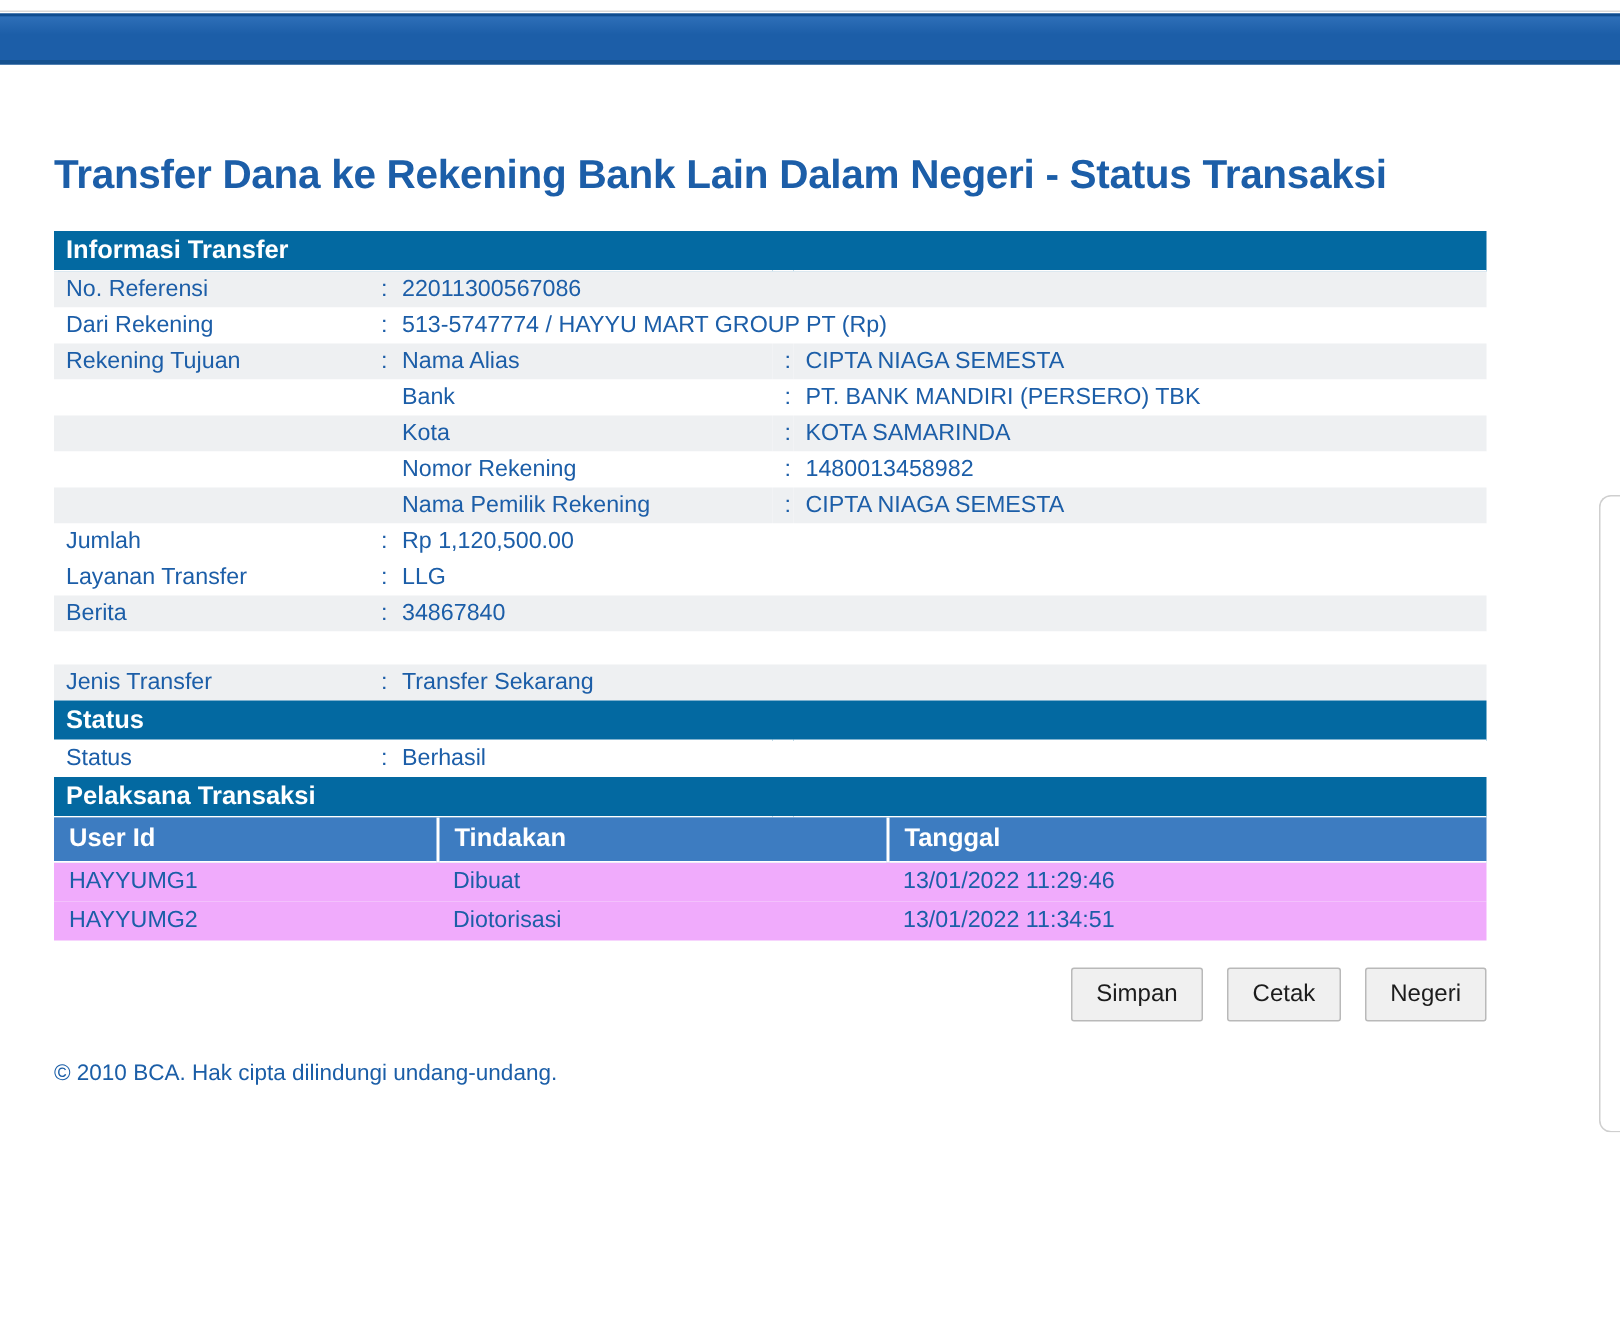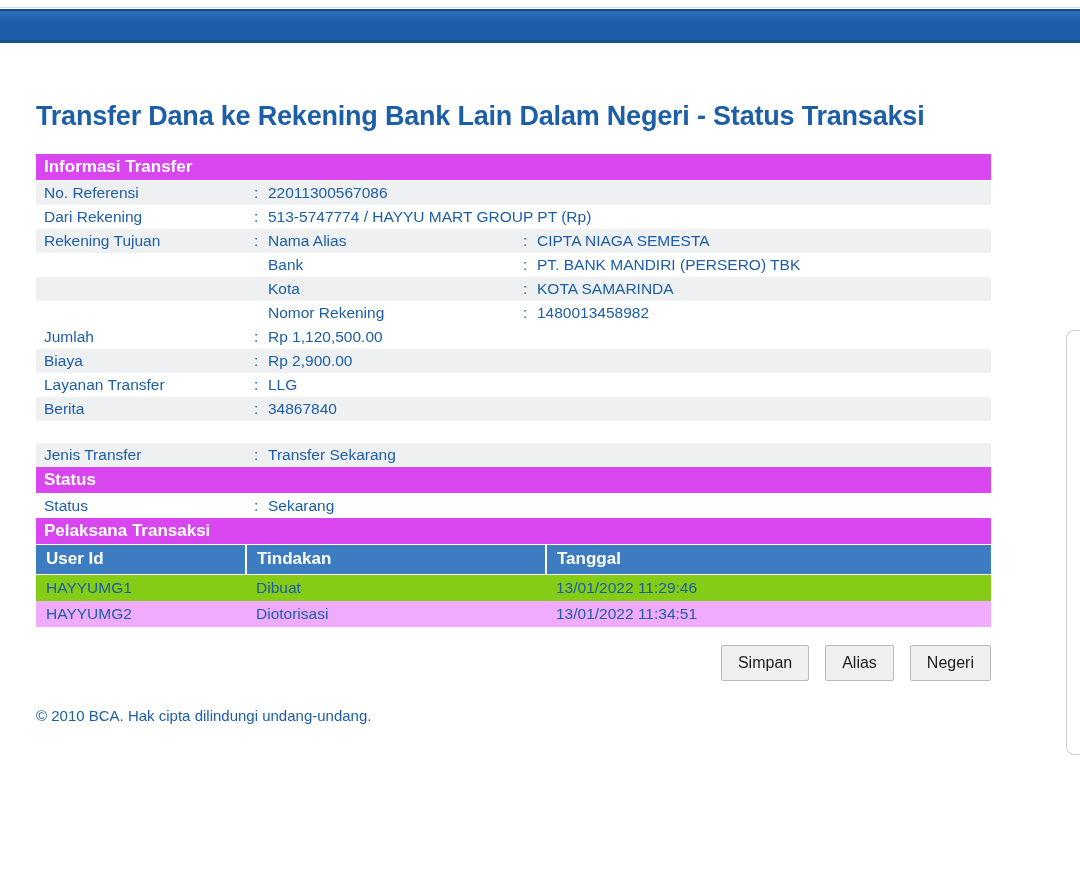--- a/index.html
+++ b/index.html
@@ -65,21 +65,21 @@
     border-collapse: collapse;
     font-size: 15.5px;
   }
   table.info td {
     padding: 3px 0 3px 8px;
     vertical-align: top;
     color: #1c5ea8;
   }
 
   .section-head td {
-    background: #d946ef;
+    background: #0369a1;
     color: #ffffff !important;
     font-weight: bold;
     font-size: 17px;
     padding: 5px 0 6px 10px;
     border-bottom: 1px solid #ffffff;
   }
 
   tr.shade td { background: #eef0f2; }
   tr.plain td { background: #ffffff; }
 
@@ -108,23 +108,23 @@
     text-align: left;
     padding: 4px 0 5px 10px;
     border-right: 2px solid #ffffff;
     border-bottom: 1px solid #ffffff;
   }
   table.exec th:last-child { border-right: none; margin-left: 44px; }
   table.exec td {
     padding: 4px 0 4px 10px;
     color: #1b5ea7;
   }
-  table.exec tr.shade td { background: #84cc16; }
+  table.exec tr.shade td { background: #f0abfc; }
   table.exec tr.plain td { background: #f0abfc; }
-  .col-userid { width: 210px; }
+  .col-userid { width: 256px; }
   .col-action { width: 300px; }
 
   
   .btn-row {
     width: 955px;
     margin: 18px 0 0 36px;
     display: flex;
     justify-content: flex-end;
     gap: 16px;
   }
@@ -218,32 +218,34 @@
           </tr>
 
           <tr class="plain">
             <td class="label"></td>
             <td class="colon"></td>
             <td class="sublabel">Nomor Rekening</td>
             <td class="subcolon">:</td>
             <td class="subvalue">1480013458982</td>
           </tr>
 
+          <tr class="shade">
+            <td class="label"></td>
+            <td class="colon"></td>
+            <td class="sublabel">Nama Pemilik Rekening</td>
+            <td class="subcolon">:</td>
+            <td class="subvalue">CIPTA NIAGA SEMESTA</td>
+          </tr>
 
           <tr class="plain">
             <td class="label">Jumlah</td>
             <td class="colon">:</td>
             <td class="value" colspan="3">Rp 1,120,500.00</td>
           </tr>
 
-          <tr class="shade">
-            <td class="label">Biaya</td>
-            <td class="colon">:</td>
-            <td class="value" colspan="3">Rp 2,900.00</td>
-          </tr>
 
           <tr class="plain">
             <td class="label">Layanan Transfer</td>
             <td class="colon">:</td>
             <td class="value" colspan="3">LLG</td>
           </tr>
 
           <tr class="shade">
             <td class="label">Berita</td>
             <td class="colon">:</td>
@@ -260,21 +262,21 @@
             <td class="value" colspan="3">Transfer Sekarang</td>
           </tr>
 
           <tr class="section-head">
             <td colspan="5">Status</td>
           </tr>
 
           <tr class="plain">
             <td class="label dark">Status</td>
             <td class="colon dark">:</td>
-            <td class="value dark" colspan="3">Sekarang</td>
+            <td class="value dark" colspan="3">Berhasil</td>
           </tr>
 
           <tr class="section-head">
             <td colspan="5">Pelaksana Transaksi</td>
           </tr>
         </tbody>
       </table>
 
       <table class="exec">
         <thead>
@@ -294,19 +296,19 @@
             <td>HAYYUMG2</td>
             <td>Diotorisasi</td>
             <td>13/01/2022 11:34:51</td>
           </tr>
         </tbody>
       </table>
     </div>
 
     <div class="btn-row">
       <button class="btn">Simpan</button>
-      <button class="btn">Alias</button>
+      <button class="btn">Cetak</button>
       <button class="btn">Negeri</button>
     </div>
 
     <div class="footer">©  2010 BCA. Hak cipta dilindungi undang-undang.</div>
   </div>
 </div>
 
 </body></html>

